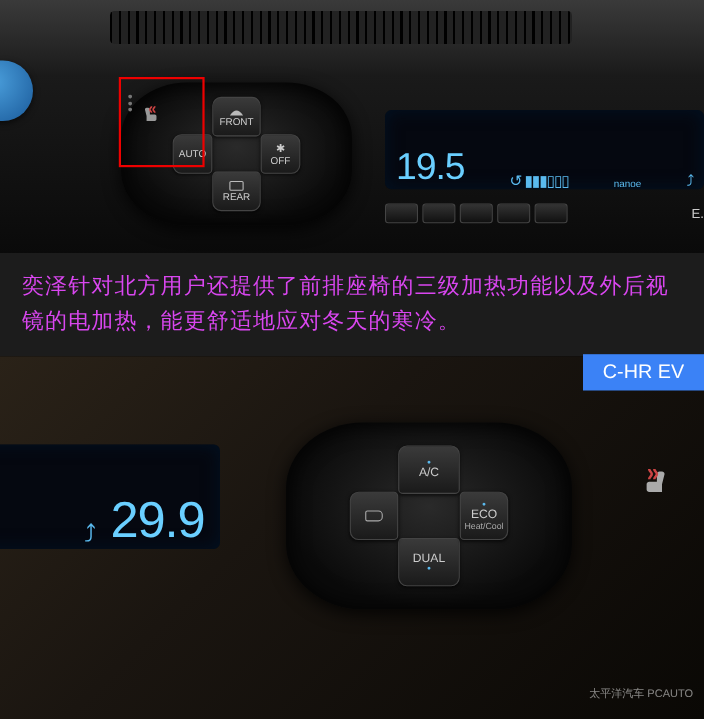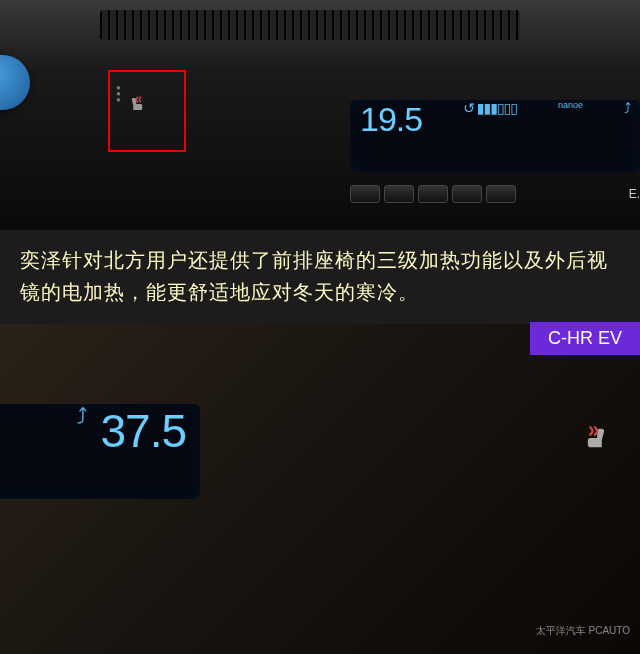--- a/index.html
+++ b/index.html
@@ -1,23 +1,23 @@
 <!DOCTYPE html>
 <html><head>
 <meta charset="utf-8">
 <style>
 *{margin:0;padding:0;box-sizing:border-box}
 body{width:640px;height:654px;background:#000;font-family:"Microsoft YaHei",sans-serif;position:relative;overflow:hidden}
 .panel{position:absolute;width:100%;overflow:hidden}
 .top-panel{top:0;height:230px;background:linear-gradient(180deg,#3a3a3a 0%,#1a1a1a 30%,#0a0a0a 100%)}
 .bottom-panel{bottom:0;height:330px;background:linear-gradient(135deg,#2a2218 0%,#1a1510 40%,#0a0805 100%)}
-.caption-bar{position:absolute;top:230px;width:100%;height:94px;background:#1c1c1c;color:#fef9c3;font-size:20px;line-height:32px;padding:14px 20px;letter-spacing:1px}
+.caption-bar{position:absolute;top:230px;width:100%;height:94px;background:#1c1c1c;color:#d946ef;font-size:20px;line-height:32px;padding:14px 20px;letter-spacing:1px}
 .tag{position:absolute;color:#fff;font-size:18px;padding:6px 18px;font-weight:500}
 .tag-top{top:0;right:0;background:#0099e5}
-.tag-bottom{top:322px;right:0;background:#6d28d9;z-index:5}
+.tag-bottom{top:322px;right:0;background:#3b82f6;z-index:5}
 .blue-btn{position:absolute;top:55px;left:-25px;width:55px;height:55px;border-radius:50%;background:radial-gradient(circle at 35% 35%,#4a9edb,#1a5a9a);box-shadow:0 2px 6px rgba(0,0,0,.6)}
 .vent-strip{position:absolute;top:10px;left:100px;width:420px;height:30px;background:repeating-linear-gradient(90deg,#000 0 2px,#222 2px 8px);border-radius:4px}
 .ctrl-pod{position:absolute;width:210px;height:130px;background:radial-gradient(ellipse at 50% 45%,#2a2a2a 0%,#0a0a0a 70%);border-radius:60px/50px;box-shadow:inset 0 0 20px #000,0 4px 15px rgba(0,0,0,.8)}
 .pod-top{top:75px;left:110px}
 .pod-bottom{top:60px;left:260px;width:260px;height:170px;border-radius:70px/60px}
 .dpad{position:absolute;top:50%;left:50%;transform:translate(-50%,-50%)}
 .dpad-btn{position:absolute;background:linear-gradient(180deg,#3a3a3a,#1a1a1a);border:1px solid #444;color:#ccc;font-size:9px;display:flex;align-items:center;justify-content:center;flex-direction:column;box-shadow:0 1px 3px rgba(0,0,0,.6)}
 .dpad-up{top:-52px;left:-22px;width:44px;height:36px;border-radius:8px 8px 4px 4px}
 .dpad-down{top:16px;left:-22px;width:44px;height:36px;border-radius:4px 4px 8px 8px}
 .dpad-left{top:-18px;left:-58px;width:36px;height:36px;border-radius:8px 4px 4px 8px}
@@ -25,21 +25,21 @@
 .pod-bottom .dpad-btn{font-size:11px}
 .pod-bottom .dpad-up,.pod-bottom .dpad-down{width:56px;height:44px;left:-28px}
 .pod-bottom .dpad-up{top:-64px}
 .pod-bottom .dpad-down{top:20px}
 .pod-bottom .dpad-left,.pod-bottom .dpad-right{width:44px;height:44px;top:-22px}
 .pod-bottom .dpad-left{left:-72px}
 .pod-bottom .dpad-right{left:28px}
 .red-box{position:absolute;top:70px;left:108px;width:78px;height:82px;border:2px solid #e00;z-index:3}
 .seat-heat{position:absolute;top:95px;left:128px;color:#888;font-size:16px;z-index:2}
 .seat-heat .dots{position:absolute;left:-12px;top:-10px;font-size:8px;line-height:6px;color:#777}
-.display{position:absolute;background:#050810;border-radius:6px;color:#6acfff;font-family:"Segment7","Arial Narrow",sans-serif;letter-spacing:-1px;display:flex;align-items:flex-start;box-shadow:inset 0 0 15px rgba(0,20,40,.8)}
+.display{position:absolute;background:#050810;border-radius:6px;color:#6acfff;font-family:"Segment7","Arial Narrow",sans-serif;letter-spacing:-1px;display:flex;align-items:flex-end;box-shadow:inset 0 0 15px rgba(0,20,40,.8)}
 .disp-top{top:100px;left:350px;width:290px;height:72px;padding:0 10px;justify-content:space-between}
 .disp-bottom{top:80px;left:-20px;width:220px;height:95px;padding:0 14px;justify-content:flex-end;gap:14px}
 .readout{font-size:34px;font-weight:300}
 .readout-big{font-size:46px}
 .fan-icon,.air-icon{font-size:14px;color:#5abaef}
 .nanoe{font-size:9px;color:#5abaef;letter-spacing:0}
 .ctrl-strip{position:absolute;top:178px;left:350px;width:290px;height:32px;display:flex;gap:4px;align-items:center}
 .knob-mini{width:30px;height:18px;border-radius:3px;background:linear-gradient(#333,#111);border:1px solid #444}
 .side-seat{position:absolute;top:100px;right:30px;color:#999;font-size:22px}
 .watermark{position:absolute;bottom:16px;right:10px;color:rgba(255,255,255,.5);font-size:10px;z-index:10}
@@ -56,20 +56,43 @@
   <div class="vent-strip"></div>
   <div class="blue-btn"></div>
   <div class="red-box"></div>
   <div class="seat-heat">
     <span class="dots">●<br>●<br>●</span>
     <svg width="18" height="18" viewBox="0 0 24 24">
         <path fill="#999" d="M7 20v-6l-2-8c0-1 1-2 2-2h2c1 0 2 1 2 2v6h6c1 0 2 1 2 2v4c0 1-1 2-2 2H7z"></path>
         <path stroke="#c44" stroke-width="2" fill="none" d="M13 2c0 2-2 2-2 4s2 2 2 4M17 2c0 2-2 2-2 4s2 2 2 4"></path>
       </svg>
   </div>
+  <div class="ctrl-pod pod-top">
+    <div class="dpad">
+      <div class="dpad-btn dpad-up">
+        <svg width="14" height="10">
+            <path fill="#bbb" d="M1 9 Q7 0 13 9 Z"></path>
+          </svg>
+        <span>FRONT</span>
+      </div>
+      <div class="dpad-btn dpad-down">
+        <svg width="14" height="10">
+            <rect x="1" y="1" width="12" height="8" rx="1" fill="none" stroke="#bbb"></rect>
+          </svg>
+        <span>REAR</span>
+      </div>
+      <div class="dpad-btn dpad-left">
+          <span>AUTO</span>
+        </div>
+      <div class="dpad-btn dpad-right">
+        <span style="font-size:10px">✱</span>
+        <span>OFF</span>
+      </div>
+    </div>
+  </div>
   <div class="display disp-top">
     <span class="readout">19.5</span>
     <span class="fan-icon">↺ ▮▮▮▯▯▯</span>
     <span class="nanoe">nanoe</span>
     <span class="air-icon">⤴</span>
   </div>
   <div class="ctrl-strip">
     <div class="knob-mini"></div>
     <div class="knob-mini"></div>
     <div class="knob-mini"></div>
@@ -77,21 +100,41 @@
     <div class="knob-mini"></div>
     <span style="color:#ccc;font-size:12px;margin-left:auto">E.</span>
   </div>
 </div>
 
 <div class="caption-bar">奕泽针对北方用户还提供了前排座椅的三级加热功能以及外后视镜的电加热，能更舒适地应对冬天的寒冷。</div>
 
 <div class="panel bottom-panel">
   <div class="display disp-bottom">
     <span class="air-icon" style="font-size:22px">⤴</span>
-    <span class="readout readout-big">37.5</span>
+    <span class="readout readout-big">29.9</span>
+  </div>
+  <div class="ctrl-pod pod-bottom">
+    <div class="dpad">
+      <div class="dpad-btn dpad-up">
+        <span style="color:#5abaef;font-size:6px">●</span>
+        <span>A/C</span>
+      </div>
+      <div class="dpad-btn dpad-down">
+        <span>DUAL</span>
+        <span style="color:#5abaef;font-size:6px">●</span>
+      </div>
+      <div class="dpad-btn dpad-left">
+        <span class="car-icon"></span>
+      </div>
+      <div class="dpad-btn dpad-right">
+        <span style="color:#5abaef;font-size:6px">●</span>
+        <span>ECO</span>
+        <span class="subtxt">Heat/Cool</span>
+      </div>
+    </div>
   </div>
   <div class="side-seat">
     <svg width="28" height="28" viewBox="0 0 24 24">
         <path fill="#aaa" d="M17 20v-6l2-8c0-1-1-2-2-2h-2c-1 0-2 1-2 2v6H7c-1 0-2 1-2 2v4c0 1 1 2 2 2h10z"></path>
         <path stroke="#c44" stroke-width="2" fill="none" d="M7 2c0 2 2 2 2 4s-2 2-2 4M11 2c0 2 2 2 2 4s-2 2-2 4"></path>
       </svg>
   </div>
 </div>
 
 <div class="watermark">太平洋汽车 PCAUTO</div>

